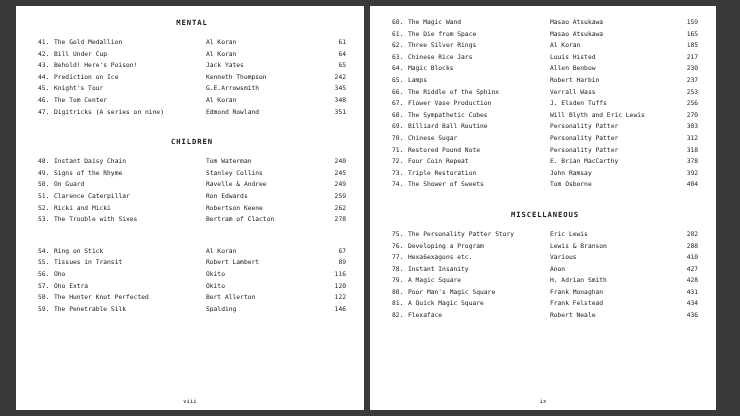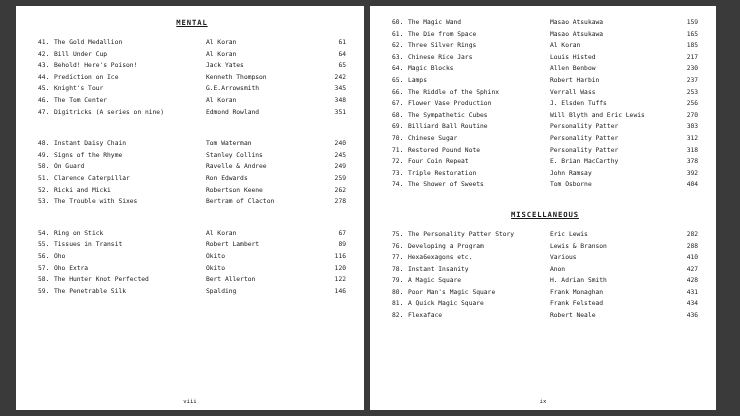--- a/index.html
+++ b/index.html
@@ -37,21 +37,20 @@
     margin: 6px 24px 6px 6px;
     padding: 10px 18px 6px 22px;
   }
   .section-title {
     text-align: center;
     font-size: 7.2px;
     letter-spacing: 0.9px;
     font-weight: bold;
     margin: 0 0 9px 0;
     white-space: nowrap;
-    text-decoration: underline;
   }
   .section-title.sp-top { margin-top: 2px; }
   .entries { margin: 0 0 0 0; }
   .entry {
     display: flex;
     align-items: baseline;
     font-size: 6.3px;
     line-height: 11.6px;
     white-space: nowrap;
   }
@@ -134,20 +133,21 @@
             <span class="pg">348</span>
           </div>
           <div class="entry">
             <span class="num">47.</span>
             <span class="title">Digitricks (A series on nine)</span>
             <span class="author">Edmond Rowland</span>
             <span class="pg">351</span>
           </div>
         </div>
         <div class="block-gap-lg"></div>
+        <div class="section-title">CHILDREN</div>
         <div class="entries">
           <div class="entry">
             <span class="num">48.</span>
             <span class="title">Instant Daisy Chain</span>
             <span class="author">Tom Waterman</span>
             <span class="pg">240</span>
           </div>
           <div class="entry">
             <span class="num">49.</span>
             <span class="title">Signs of the Rhyme</span>

